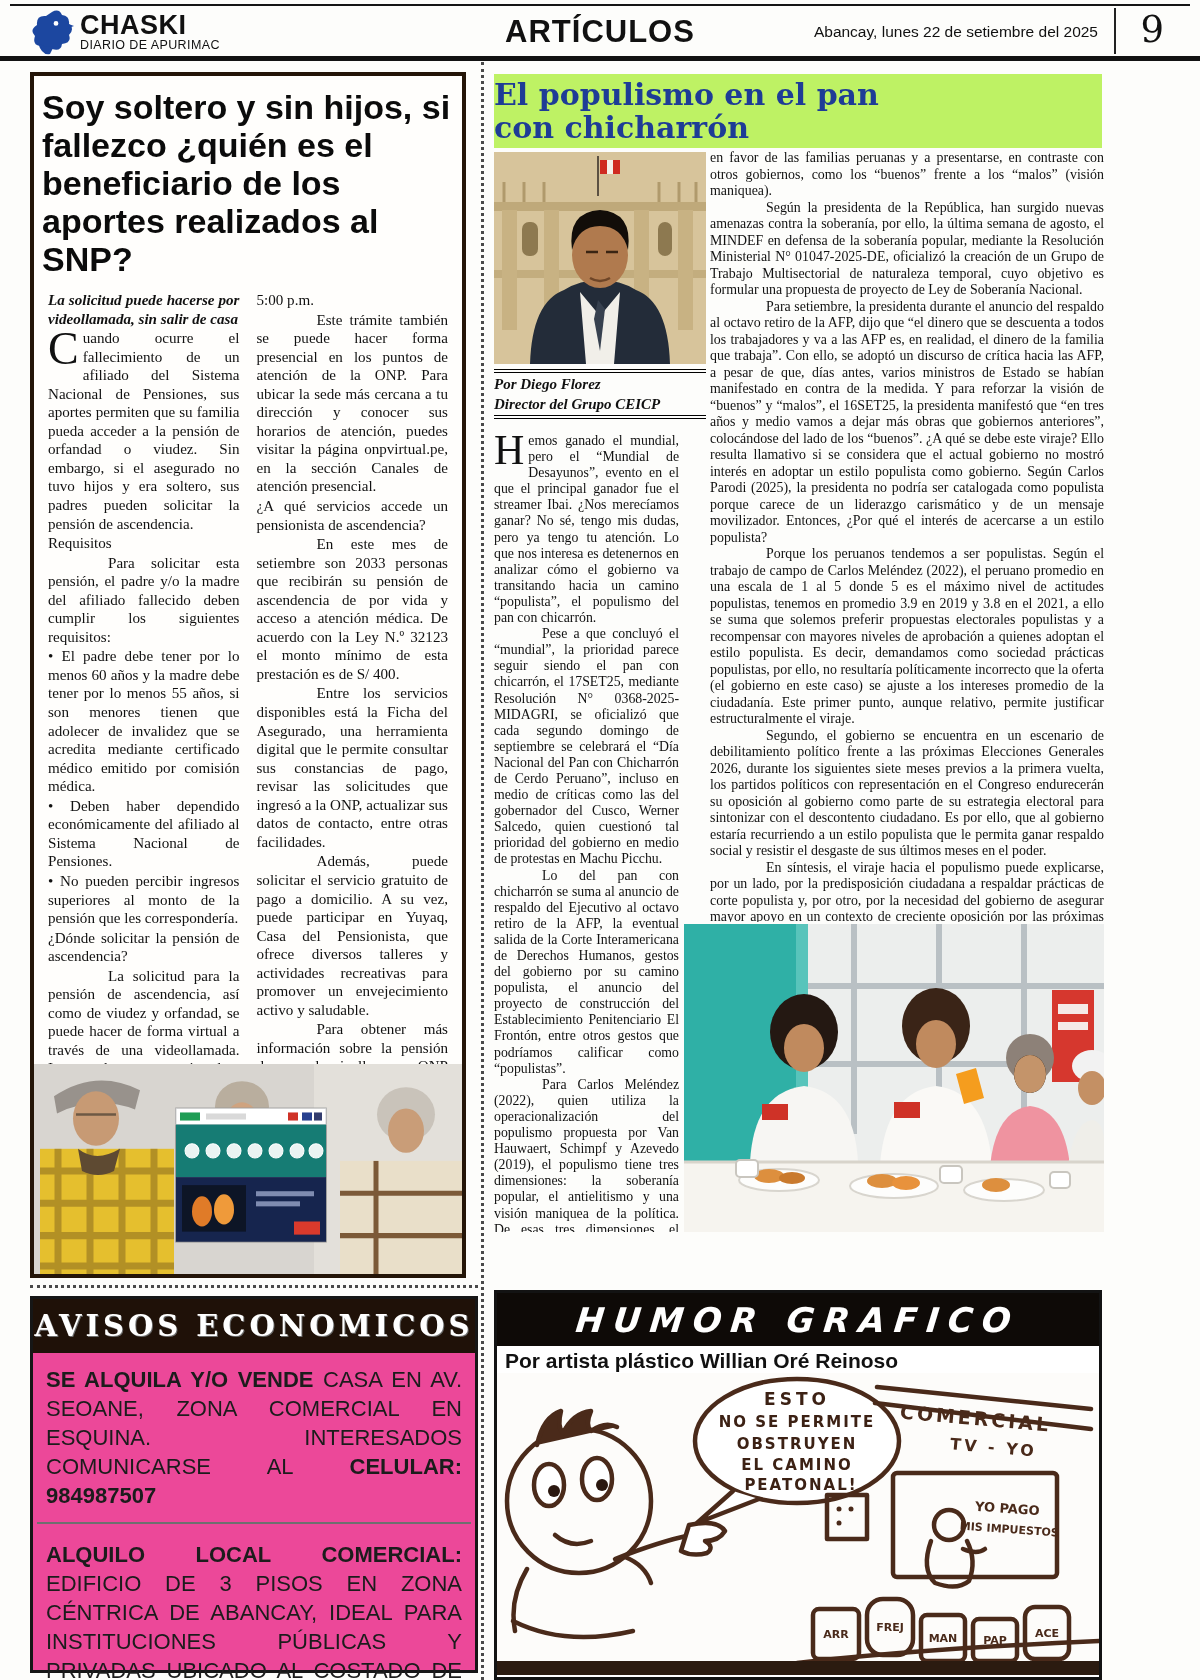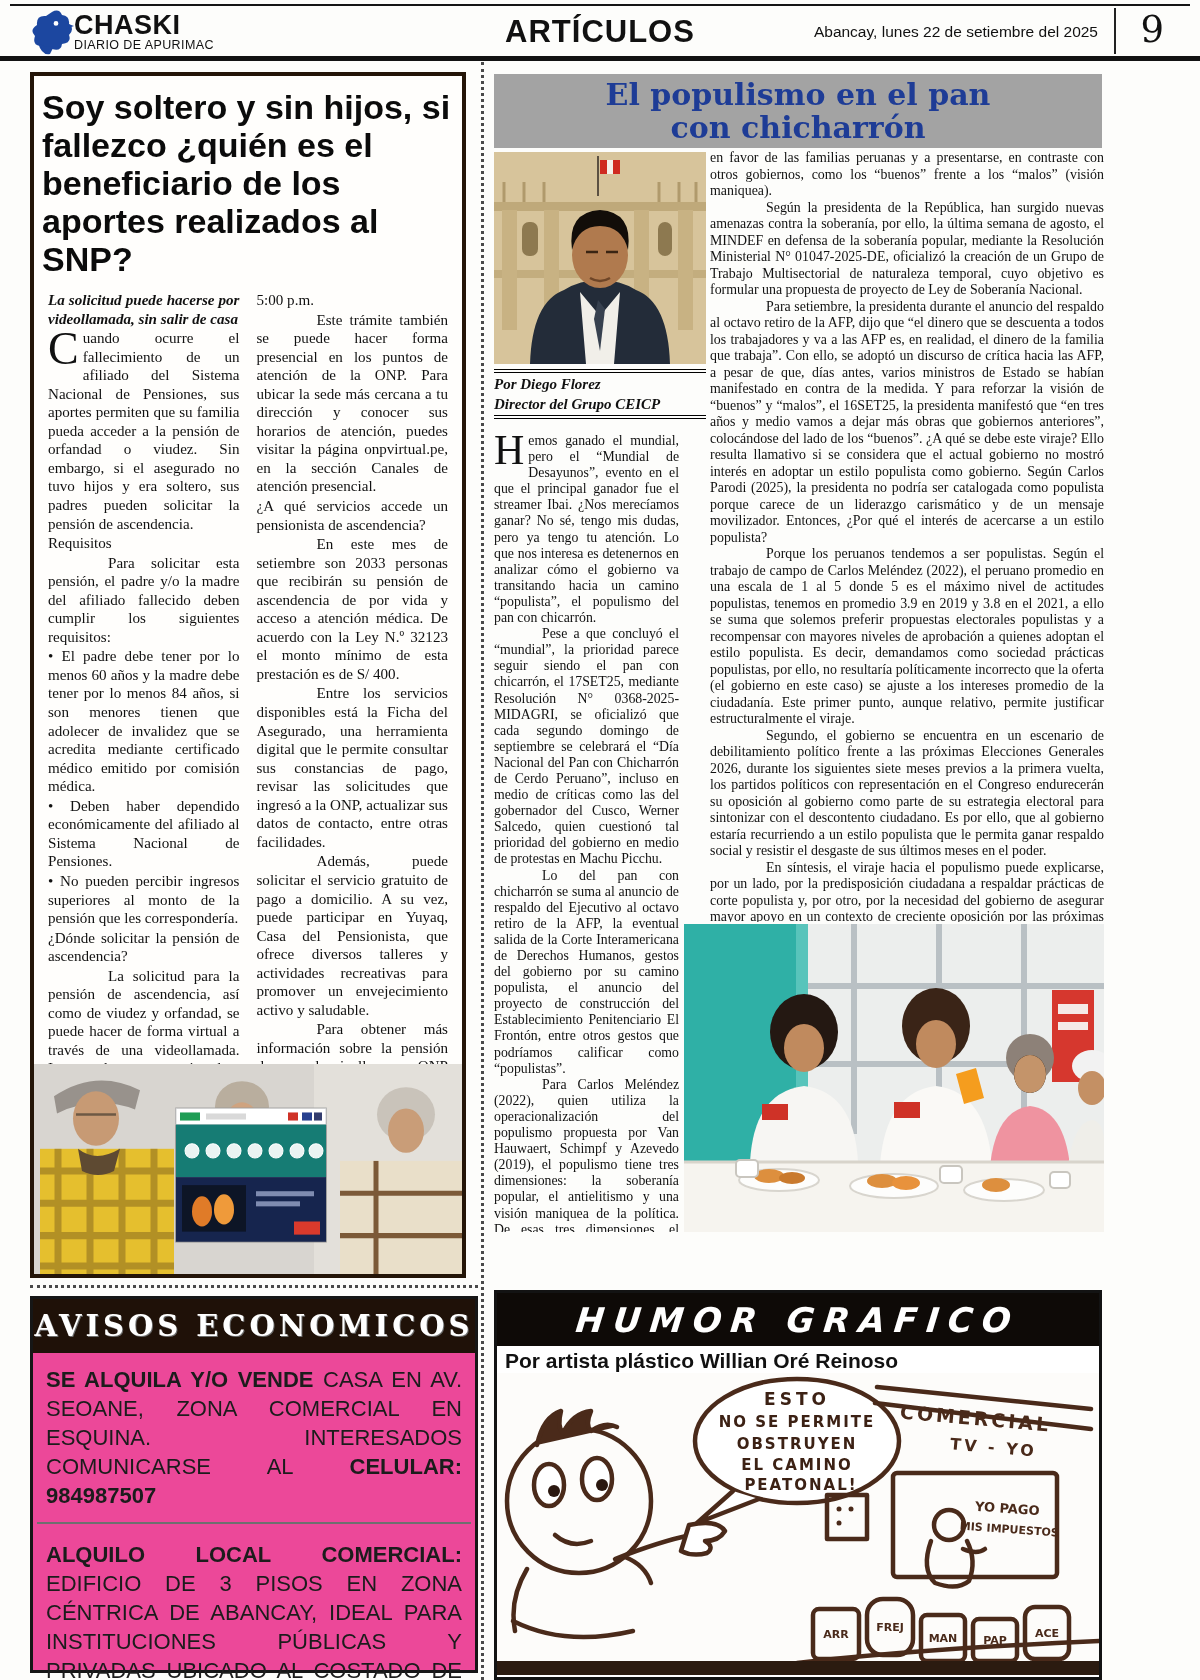--- a/index.html
+++ b/index.html
@@ -2,21 +2,21 @@
 <html><head>
 <meta charset="utf-8">
 <style>
   html,body{margin:0;padding:0;background:#ffffff;}
   .page{position:relative;width:1200px;height:1680px;background:#fdfdfb;overflow:hidden;
         font-family:"Liberation Serif",serif;color:#111;}
 
   
   .hdr-topline{position:absolute;left:10px;right:10px;top:4px;border-top:2px solid #151515;}
   .hdr{position:absolute;left:10px;right:10px;top:6px;height:48px;}
-  .brand{position:absolute;left:22px;top:3px;display:flex;align-items:center;}
+  .brand{position:absolute;left:22px;top:3px;display:flex;align-items:center;gap:6px;}
   .brand-name{font-family:"Liberation Sans",sans-serif;font-weight:bold;font-size:27px;line-height:26px;letter-spacing:.5px;}
   .brand-sub{font-family:"Liberation Sans",sans-serif;font-size:12.5px;letter-spacing:.4px;}
   .section-title{position:absolute;left:0;right:0;top:8px;text-align:center;
         font-family:"Liberation Sans",sans-serif;font-weight:bold;font-size:31px;letter-spacing:1px;}
   .dateline{position:absolute;right:92px;top:17px;font-family:"Liberation Sans",sans-serif;font-size:15.5px;}
   .hdr-vline{position:absolute;right:74px;top:2px;height:46px;border-left:2px solid #222;}
   .pagenum{position:absolute;right:26px;top:2px;font-family:"DejaVu Serif",serif;font-size:37px;}
   .hdr-bottomline{position:absolute;left:0;right:0;top:56px;border-top:5px solid #131313;}
 
   
@@ -38,21 +38,21 @@
 
   
   .avisos{position:absolute;left:30px;top:1296px;width:448px;height:377px;border:3px solid #161616;box-sizing:border-box;background:#ec4899;}
   .avisos-hdr{height:54px;background:#1f1108;display:flex;align-items:center;justify-content:center;}
   .avisos-hdr span{color:#fff;font-family:"DejaVu Serif",serif;font-weight:bold;font-size:29px;letter-spacing:4px;text-shadow:1px 1px 0 #6b6b6b;}
   .ad{padding:12px 13px 8px;font-family:"Liberation Sans",sans-serif;font-size:22px;line-height:29px;text-align:justify;color:#1c1c1c;}
   .ad b{font-weight:bold;}
   .ad-div{border:none;border-top:2px solid #6f6f6f;margin:4px 4px;}
 
   
-  .band{position:absolute;left:494px;top:74px;width:608px;height:74px;background:#a3a3a3;text-align:center;}
+  .band{position:absolute;left:494px;top:74px;width:608px;height:74px;background:#bef264;}
   .band p{margin:0;font-family:"DejaVu Serif",serif;font-weight:bold;color:#1e3c96;font-size:30px;line-height:33px;}
   .band p:first-child{margin-top:4px;}
   .author-photo{position:absolute;left:494px;top:152px;width:212px;height:212px;}
   .author-photo svg{display:block;width:100%;height:100%;}
   .cap{position:absolute;left:494px;top:369px;width:212px;}
   .cap-rule{border-top:4px double #000;}
   .cap p{margin:2px 0;font-style:italic;font-weight:bold;font-size:15px;line-height:18px;}
   .midcol{position:absolute;left:494px;top:433px;width:185px;height:799px;overflow:hidden;
         text-align:justify;font-size:13.8px;line-height:16.1px;}
   .midcol p{margin:0;}
@@ -100,21 +100,21 @@
   <div class="hdr-bottomline"></div>
 
   <section class="art1">
     <h1 class="art1-title">Soy soltero y sin hijos, si fallezco ¿quién es el beneficiario de los aportes realizados al SNP?</h1>
     <div class="art1-cols">
       <div class="acol">
         <p class="lead">La solicitud puede hacerse por videollamada, sin salir de casa</p>
         <p><span class="dropcap">C</span><span>uando ocurre el fallecimiento de un afiliado del Sistema Nacional de Pensiones, sus aportes permiten que su familia pueda acceder a la pensión de orfandad o viudez. Sin embargo, si el asegurado no tuvo hijos y era soltero, sus padres pueden solicitar la pensión de ascendencia.</span></p>
         <p>Requisitos</p>
         <p class="ind">Para solicitar esta pensión, el padre y/o la madre del afiliado fallecido deben cumplir los siguientes requisitos:</p>
-        <p>•   El padre debe tener por lo menos 60 años y la madre debe tener por lo menos 84 años, si son menores tienen que adolecer de invalidez que se acredita mediante certificado médico emitido por comisión médica.</p>
+        <p>•   El padre debe tener por lo menos 60 años y la madre debe tener por lo menos 55 años, si son menores tienen que adolecer de invalidez que se acredita mediante certificado médico emitido por comisión médica.</p>
         <p>•   Deben haber dependido económicamente del afiliado al Sistema Nacional de Pensiones.</p>
         <p>•   No pueden percibir ingresos superiores al monto de la pensión que les correspondería.</p>
         <p>¿Dónde solicitar la pensión de ascendencia?</p>
         <p class="ind">La solicitud para la pensión de ascendencia, así como de viudez y orfandad, se puede hacer de forma virtual a través de una videollamada. Ingresando a onpvirtual.pe opción “Soy familiar” y se da clic en Pensión para madre o padre. Es importante recordar que el servicio solo estará disponible de lunes a viernes de 8:00 a.m. a</p>
       </div>
       <div class="acol">
         <p>5:00 p.m.</p>
         <p class="ind">Este trámite también se puede hacer forma presencial en los puntos de atención de la ONP. Para ubicar la sede más cercana a tu dirección y conocer sus horarios de atención, puedes visitar la página onpvirtual.pe, en la sección Canales de atención presencial.</p>
         <p>¿A qué servicios accede un pensionista de ascendencia?</p>
         <p class="ind">En este mes de setiembre son 2033 personas que recibirán su pensión de ascendencia de por vida y acceso a atención médica. De acuerdo con la Ley N.º 32123 el monto mínimo de esta prestación es de S/ 400.</p>

